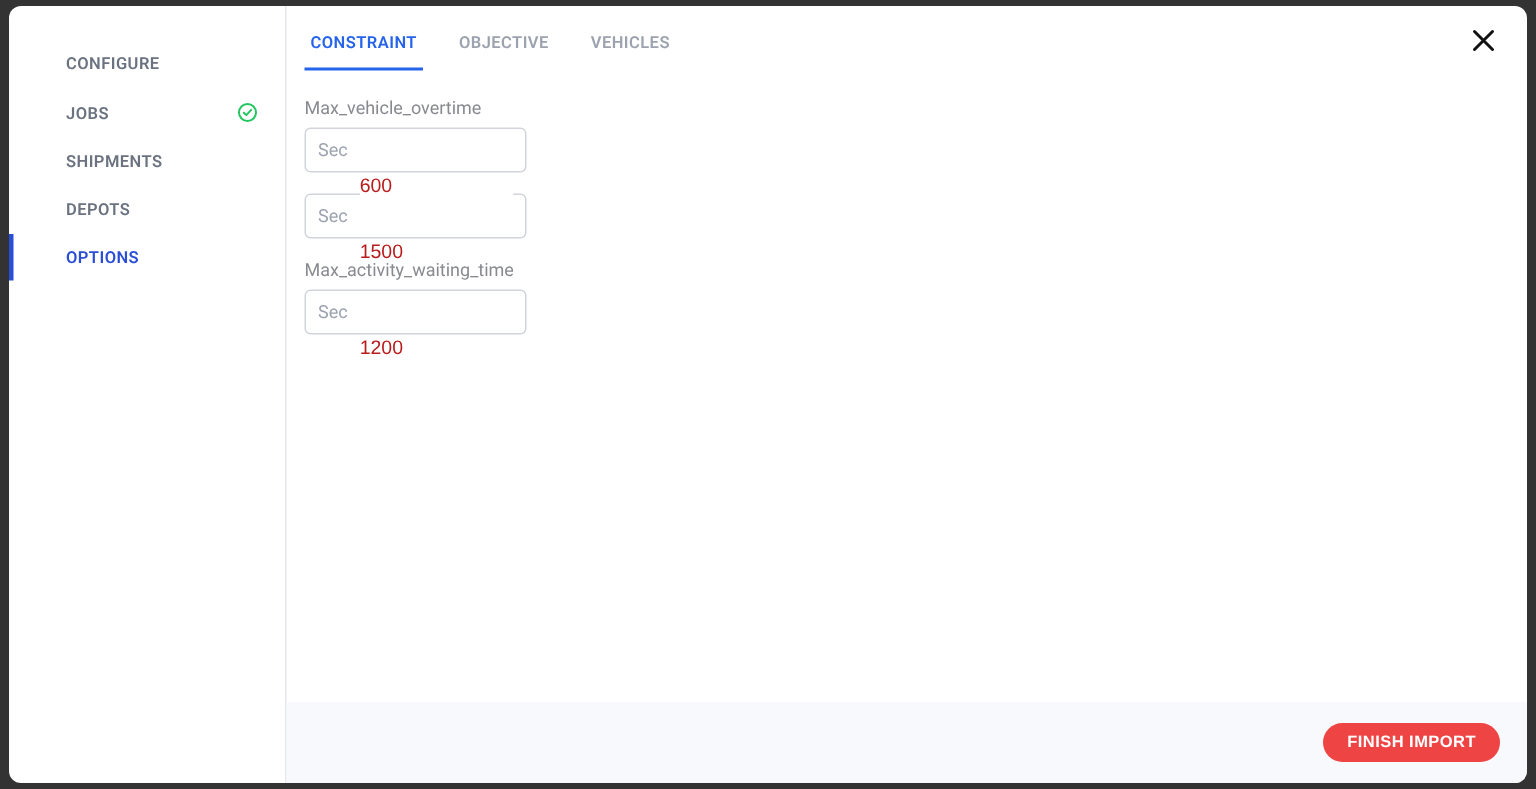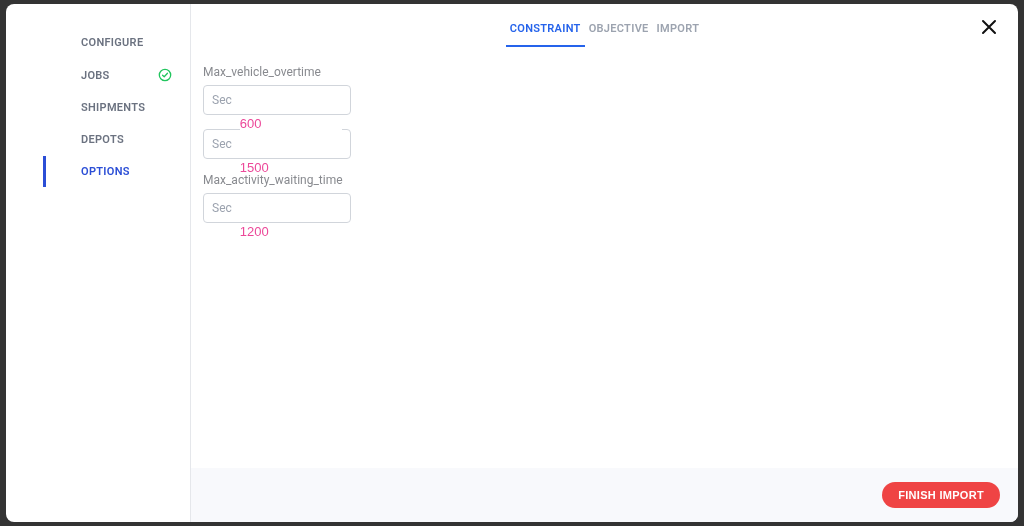--- a/index.html
+++ b/index.html
@@ -19,21 +19,20 @@
       height: 518px;
       border-radius: 8px;
       display: flex;
       position: relative;
       overflow: hidden;
     }
     .sidebar {
       width: 185px;
       border-right: 1px solid #e5e7eb;
       padding-top: 22px;
-      padding-left: 37px;
     }
     .sidebar-item {
       display: flex;
       align-items: center;
       justify-content: space-between;
       padding: 9px 18px 9px 35px;
       font-size: 11px;
       font-weight: 600;
       letter-spacing: 0.3px;
       color: #6b7280;
@@ -53,22 +52,22 @@
       justify-content: center;
     }
     .main {
       flex: 1;
       display: flex;
       flex-direction: column;
       position: relative;
     }
     .tabs {
       display: flex;
+      gap: 20px;
       padding: 12px 12px 0 12px;
-      justify-content: center;
     }
     .tab {
       font-size: 11px;
       font-weight: 600;
       letter-spacing: 0.3px;
       color: #9ca3af;
       padding: 6px 4px 10px 4px;
       cursor: pointer;
       border-bottom: 2px solid transparent;
     }
@@ -100,21 +99,21 @@
     .input-prefix {
       font-size: 12px;
       color: #9ca3af;
       margin-right: 8px;
       text-align: right;
     }
     .input-wrap input {
       border: none;
       outline: none;
       font-size: 13px;
-      color: #ec4899;
+      color: #b91c1c;
       width: 100%;
       margin-top: 46px;
     }
     .close-btn {
       position: absolute;
       top: 16px;
       right: 20px;
       cursor: pointer;
       width: 18px;
       height: 18px;
@@ -177,21 +176,21 @@
       <span>
         <svg viewBox="0 0 16 16" width="16" height="16" stroke="#111" stroke-width="2" stroke-linecap="round">
           <path d="M2 2 L14 14 M14 2 L2 14"></path>
         </svg>
       </span>
     </div>
 
     <div class="tabs">
       <div class="tab active">CONSTRAINT</div>
       <div class="tab">OBJECTIVE</div>
-      <div class="tab">IMPORT</div>
+      <div class="tab">VEHICLES</div>
     </div>
 
     <div class="content">
 
       <div class="field-group">
         <div class="field-label">Max_vehicle_overtime</div>
         <div class="input-wrap">
           <span class="input-prefix">Sec</span>
           <input type="text" value="600" style="">
         </div>

